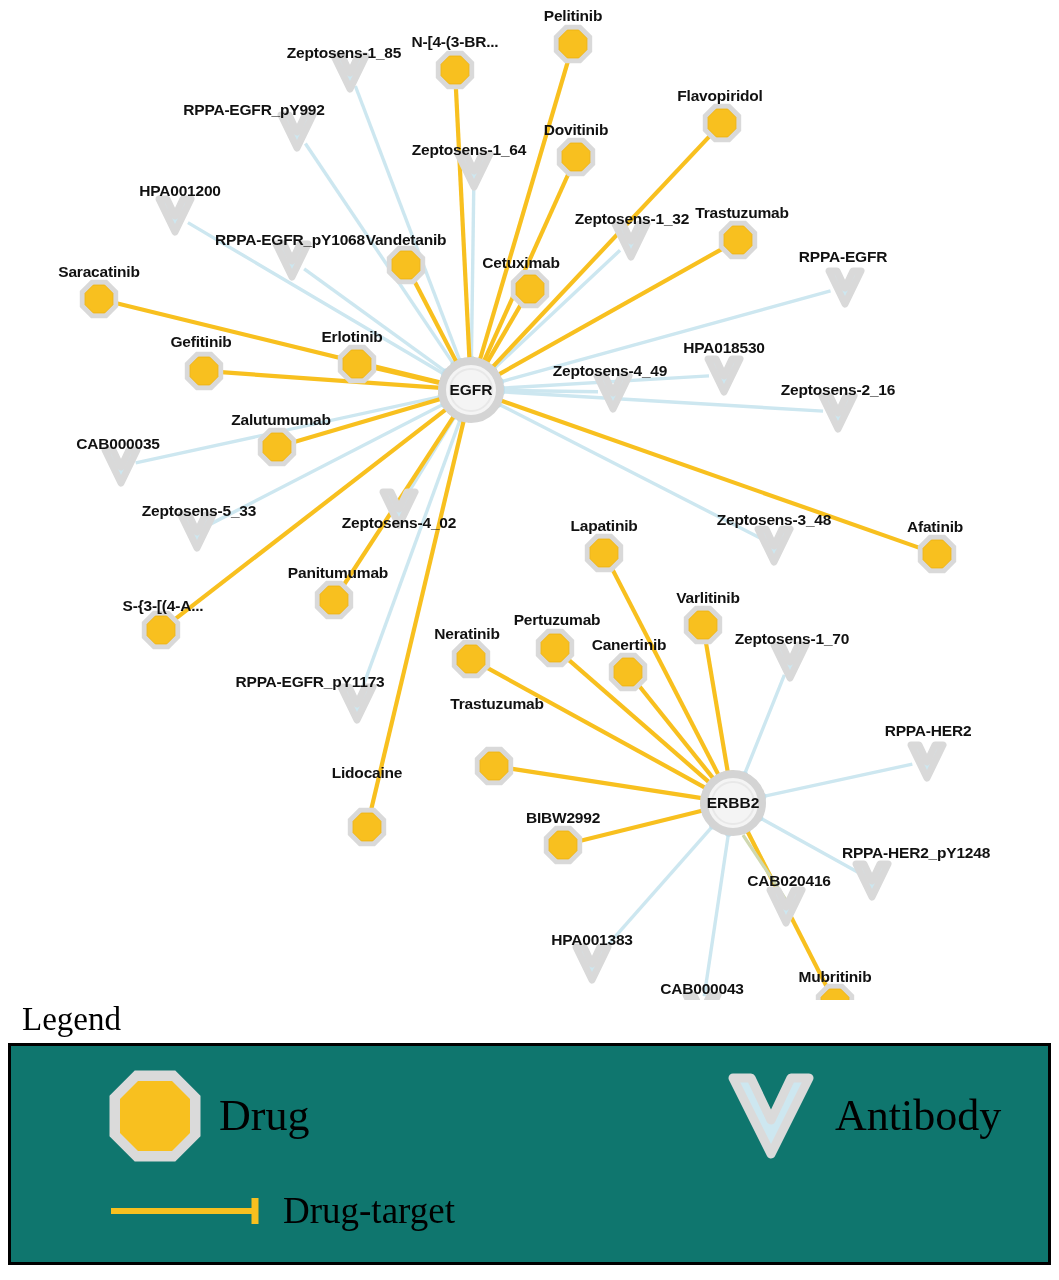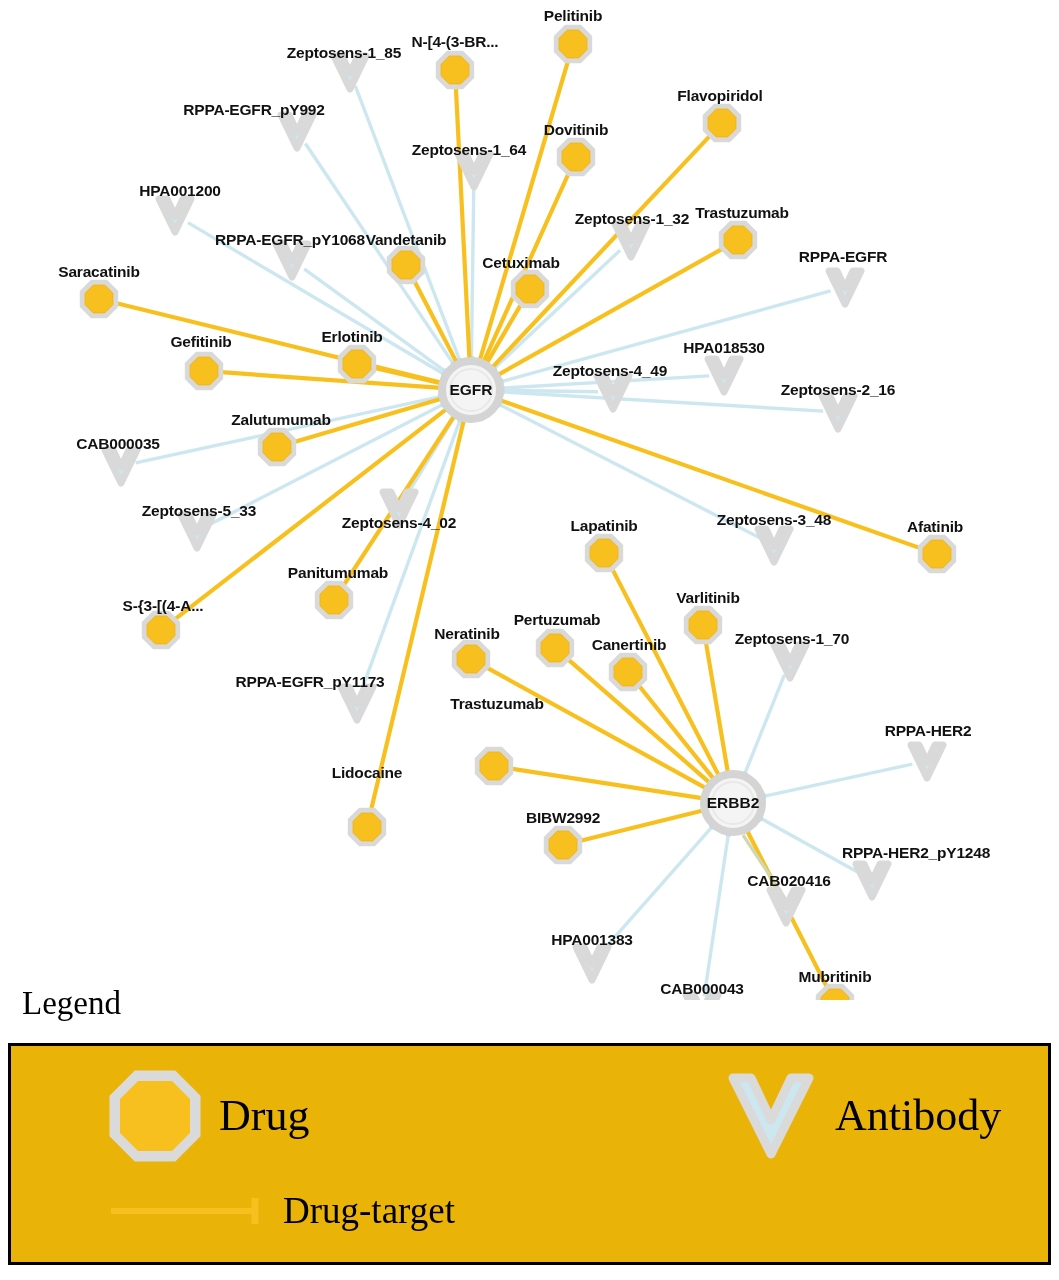--- a/index.html
+++ b/index.html
@@ -53,33 +53,33 @@
   #legend-wrap {
     position: absolute;
     left: 0;
     top: 985px;
     width: 1059px;
     height: 295px;
   }
   #legend-title {
     position: absolute;
     left: 22px;
-    top: 0px;
+    top: 16px;
     font-family: "Liberation Serif", serif;
     font-size: 33px;
     color: #000000;
   }
   #legend-box {
     position: absolute;
     left: 8px;
     top: 58px;
     width: 1043px;
     height: 222px;
     border: 3px solid #000000;
-    background: #eab308;
+    background: #0f766e;
     padding-left: 20px;
   }
   .legend-row1 {
     position: absolute;
     left: 0; top: 14px;
     width: 100%;
     height: 110px;
   }
   .legend-item {
     position: absolute;

